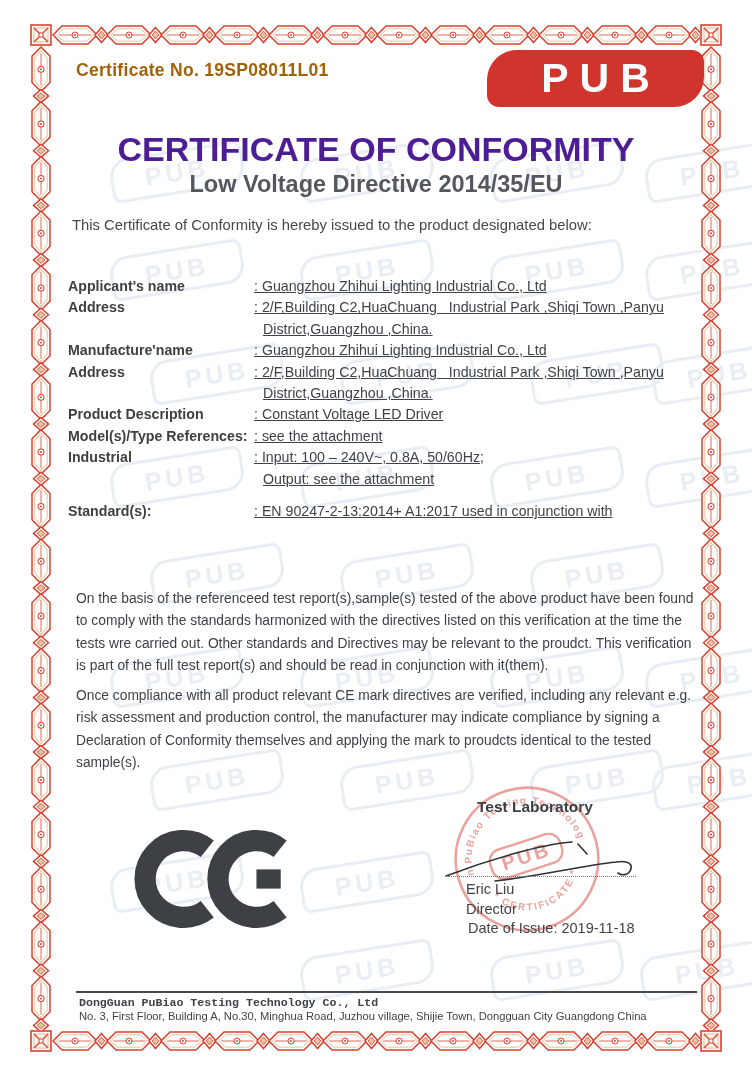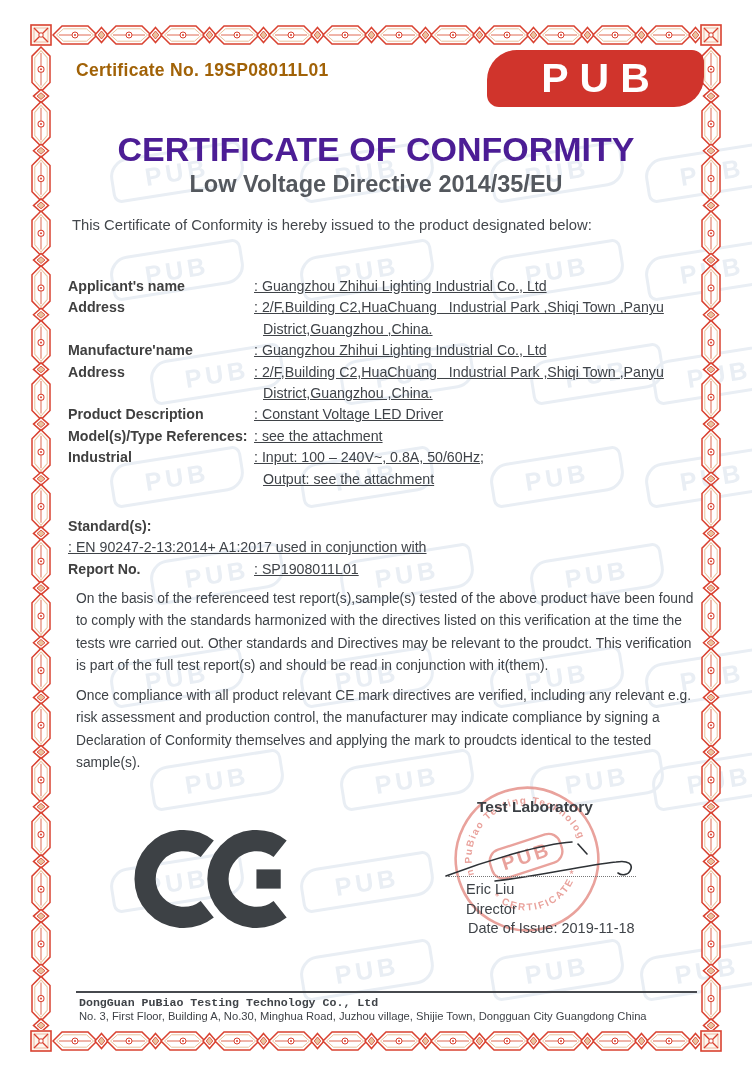--- a/index.html
+++ b/index.html
@@ -21,21 +21,21 @@
         color:#fff;font-size:41px;font-weight:bold;letter-spacing:11px;text-indent:11px;}
   .title{position:absolute;left:0;right:0;top:130px;text-align:center;font-size:34px;font-weight:bold;color:#4c1d95;}
   .subtitle{position:absolute;left:0;right:0;top:171px;text-align:center;font-size:23.5px;font-weight:bold;color:#54585e;}
   .intro{position:absolute;left:72px;top:217px;font-size:14.8px;color:#43474c;}
   
   .fields{position:absolute;left:68px;top:276px;right:56px;font-size:14.2px;}
   .f-row{display:flex;line-height:21.4px;}
   .f-label{width:186px;flex:none;font-weight:bold;color:#404040;}
   .f-value{white-space:pre-wrap;color:#3f4348;text-decoration:underline;}
   .f-row.cont .f-value{padding-left:9px;}
-  .f-row.gap{margin-top:26px;flex-direction:column;}
+  .f-row.gap{margin-top:11px;}
   
   .paras{position:absolute;left:68px;top:580px;right:48px;font-size:13.8px;line-height:22.3px;color:#3e4247;}
   .paras p{margin:8px;}
   
   .ce{position:absolute;left:133px;top:823px;}
   .stamp{position:absolute;left:438px;top:770px;color:#e2837b;opacity:.75;}
   .sig-head{position:absolute;left:477px;top:798px;font-size:15.5px;font-weight:bold;color:#3b3f44;}
   .sig{position:absolute;left:440px;top:818px;}
   .sig-line{position:absolute;left:448px;top:876px;width:188px;border-top:1.5px dotted #777;}
   .sig-name{position:absolute;left:466px;top:881px;font-size:14.5px;}
@@ -234,24 +234,20 @@
         <span class="f-value">: Input: 100 – 240V~, 0.8A, 50/60Hz;</span>
       </div>
     <div class="f-row cont">
         <span class="f-label"></span>
         <span class="f-value">Output: see the attachment</span>
       </div>
     <div class="f-row gap">
         <span class="f-label">Standard(s):</span>
         <span class="f-value">: EN 90247-2-13:2014+ A1:2017 used in conjunction with</span>
       </div>
-    <div class="f-row">
-        <span class="f-label">Report No.</span>
-        <span class="f-value">: SP1908011L01</span>
-      </div>
   </div>
 
   <div class="paras">
     <p>On the basis of the referenceed test report(s),sample(s) tested of the above product have been found to comply with the standards harmonized with the directives listed on this verification at the time the tests wre carried out. Other standards and Directives may be relevant to the proudct. This verification is part of the full test report(s) and should be read in conjunction with it(them).</p>
     <p>Once compliance with all product relevant CE mark directives are verified, including any relevant e.g. risk assessment and production control, the manufacturer may indicate compliance by signing a Declaration of Conformity themselves and applying the mark to proudcts identical to the tested sample(s).</p>
   </div>
 
   <svg class="ce" width="172" height="112" viewBox="0 0 170 110">
     <g fill="none" stroke="#3d4145">
       <path d="M73.4 25.1 A38 38 0 1 0 73.4 84.9" stroke-width="21"></path>

